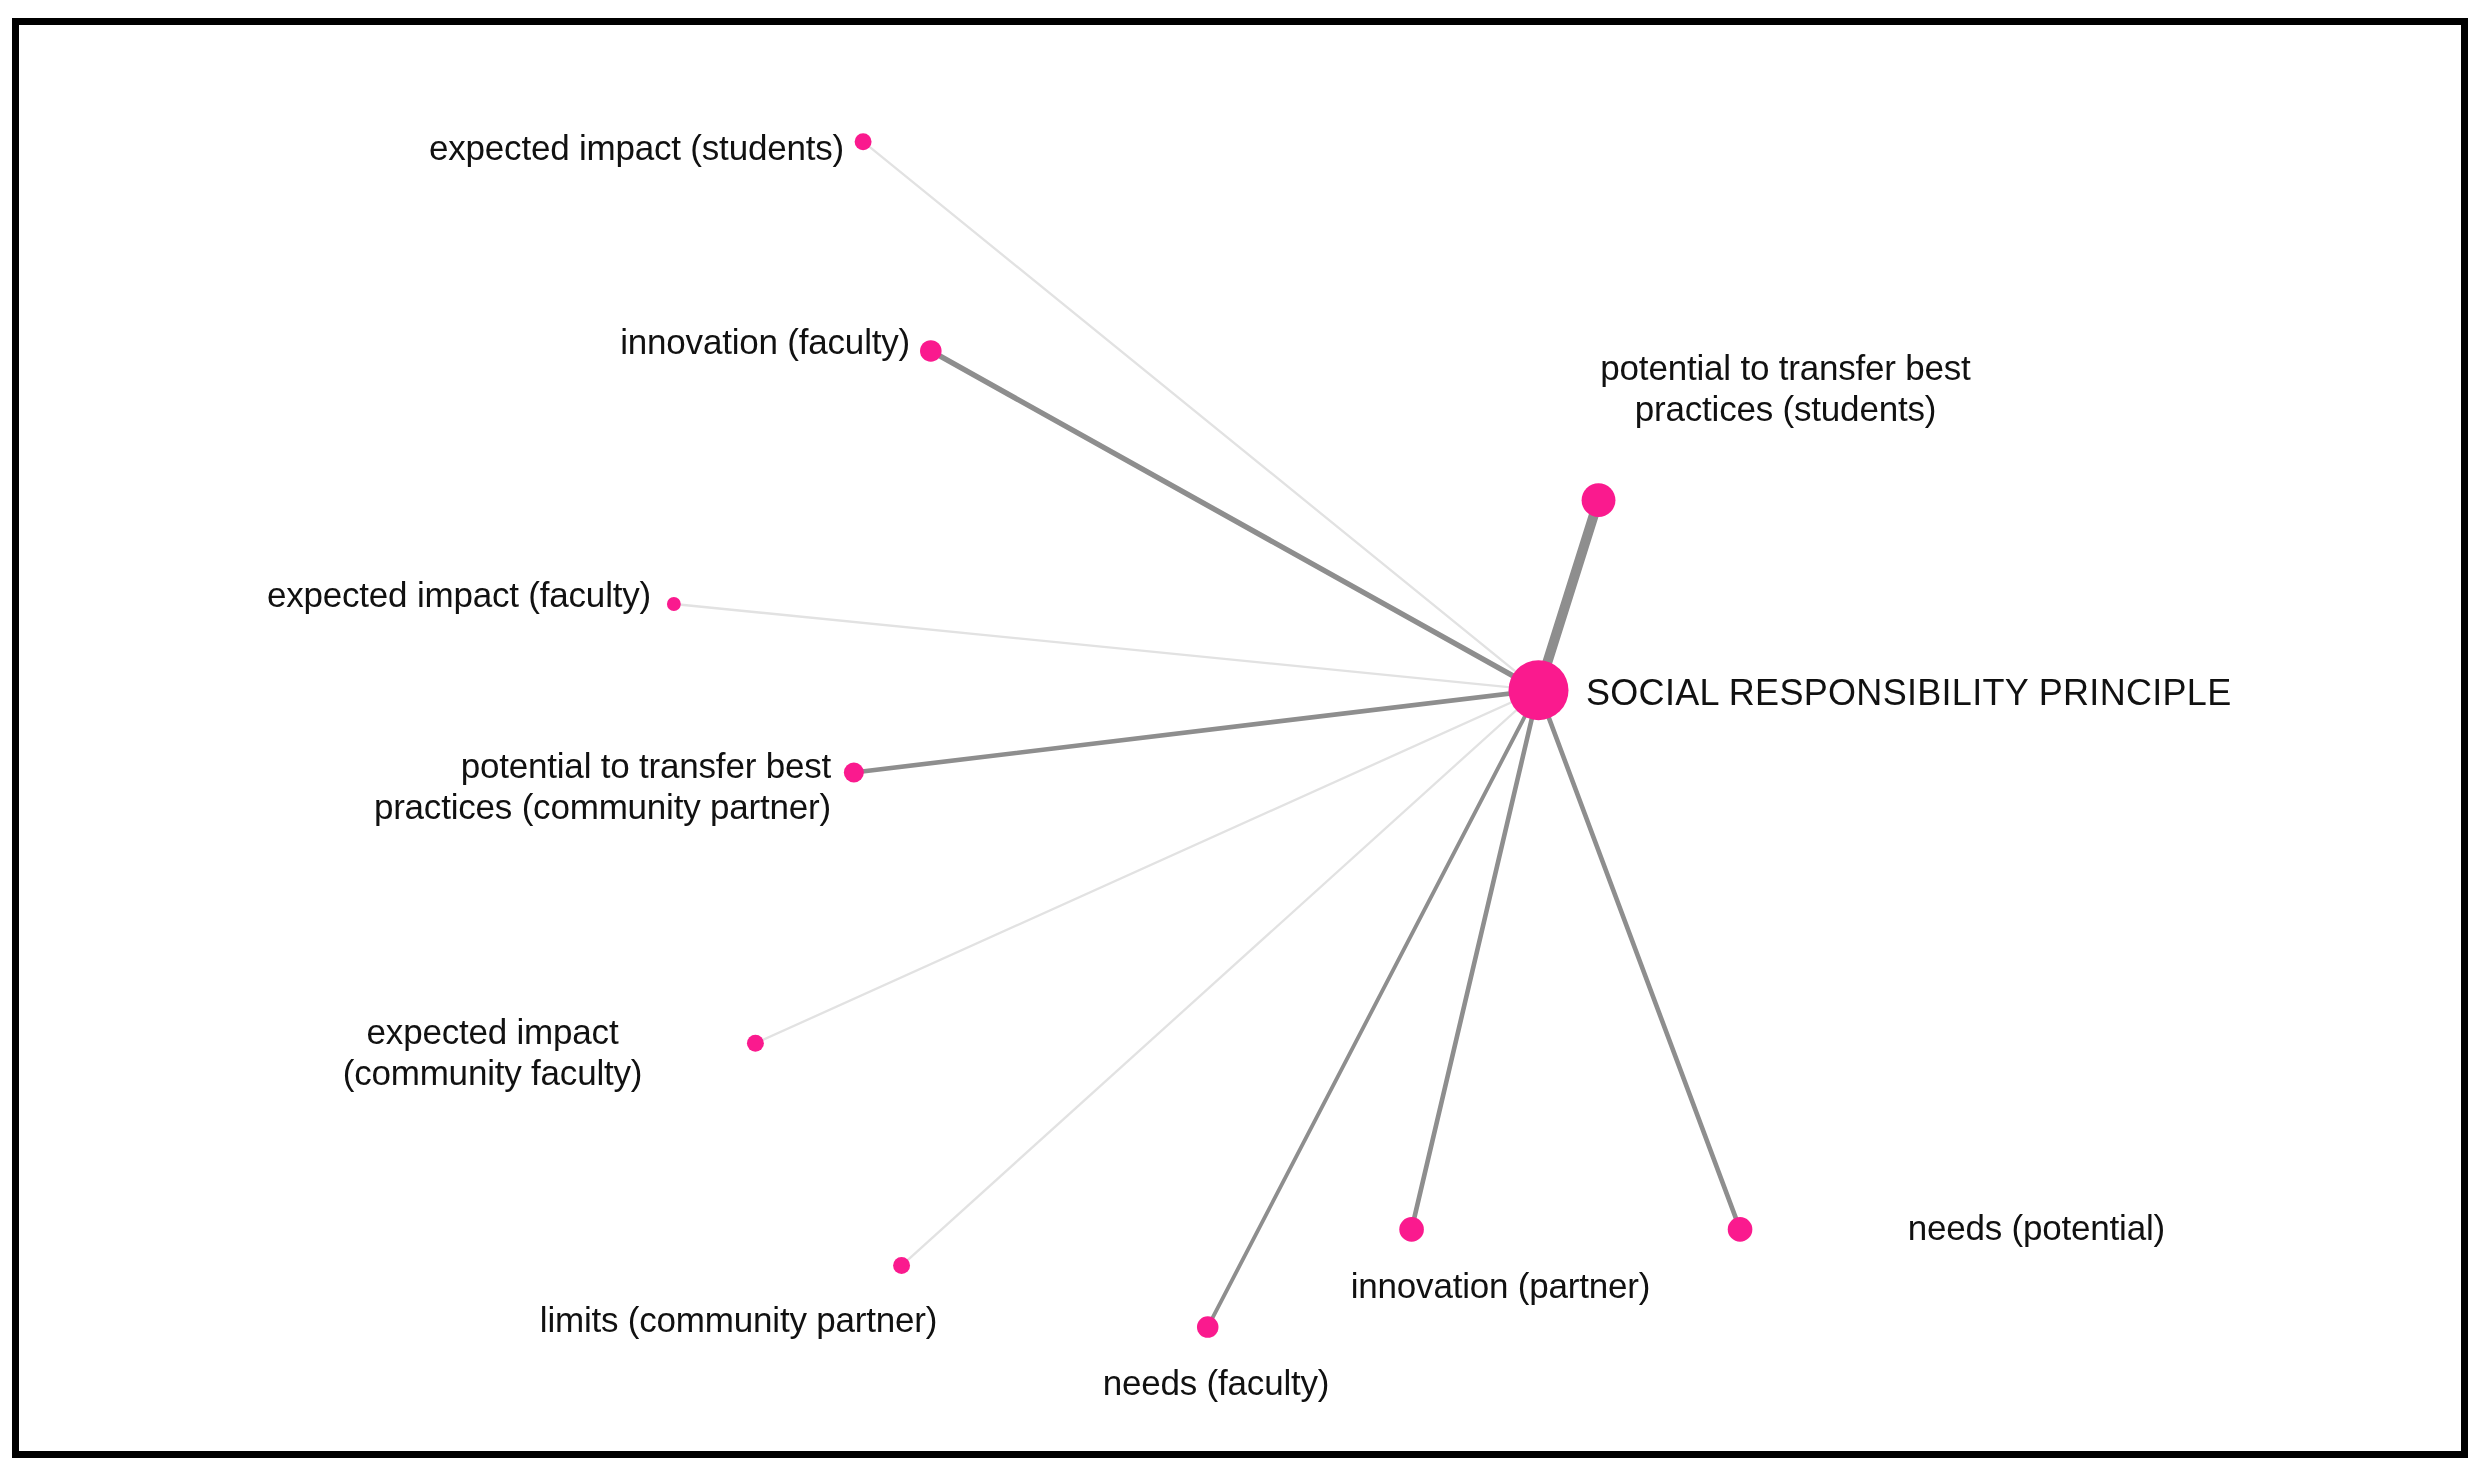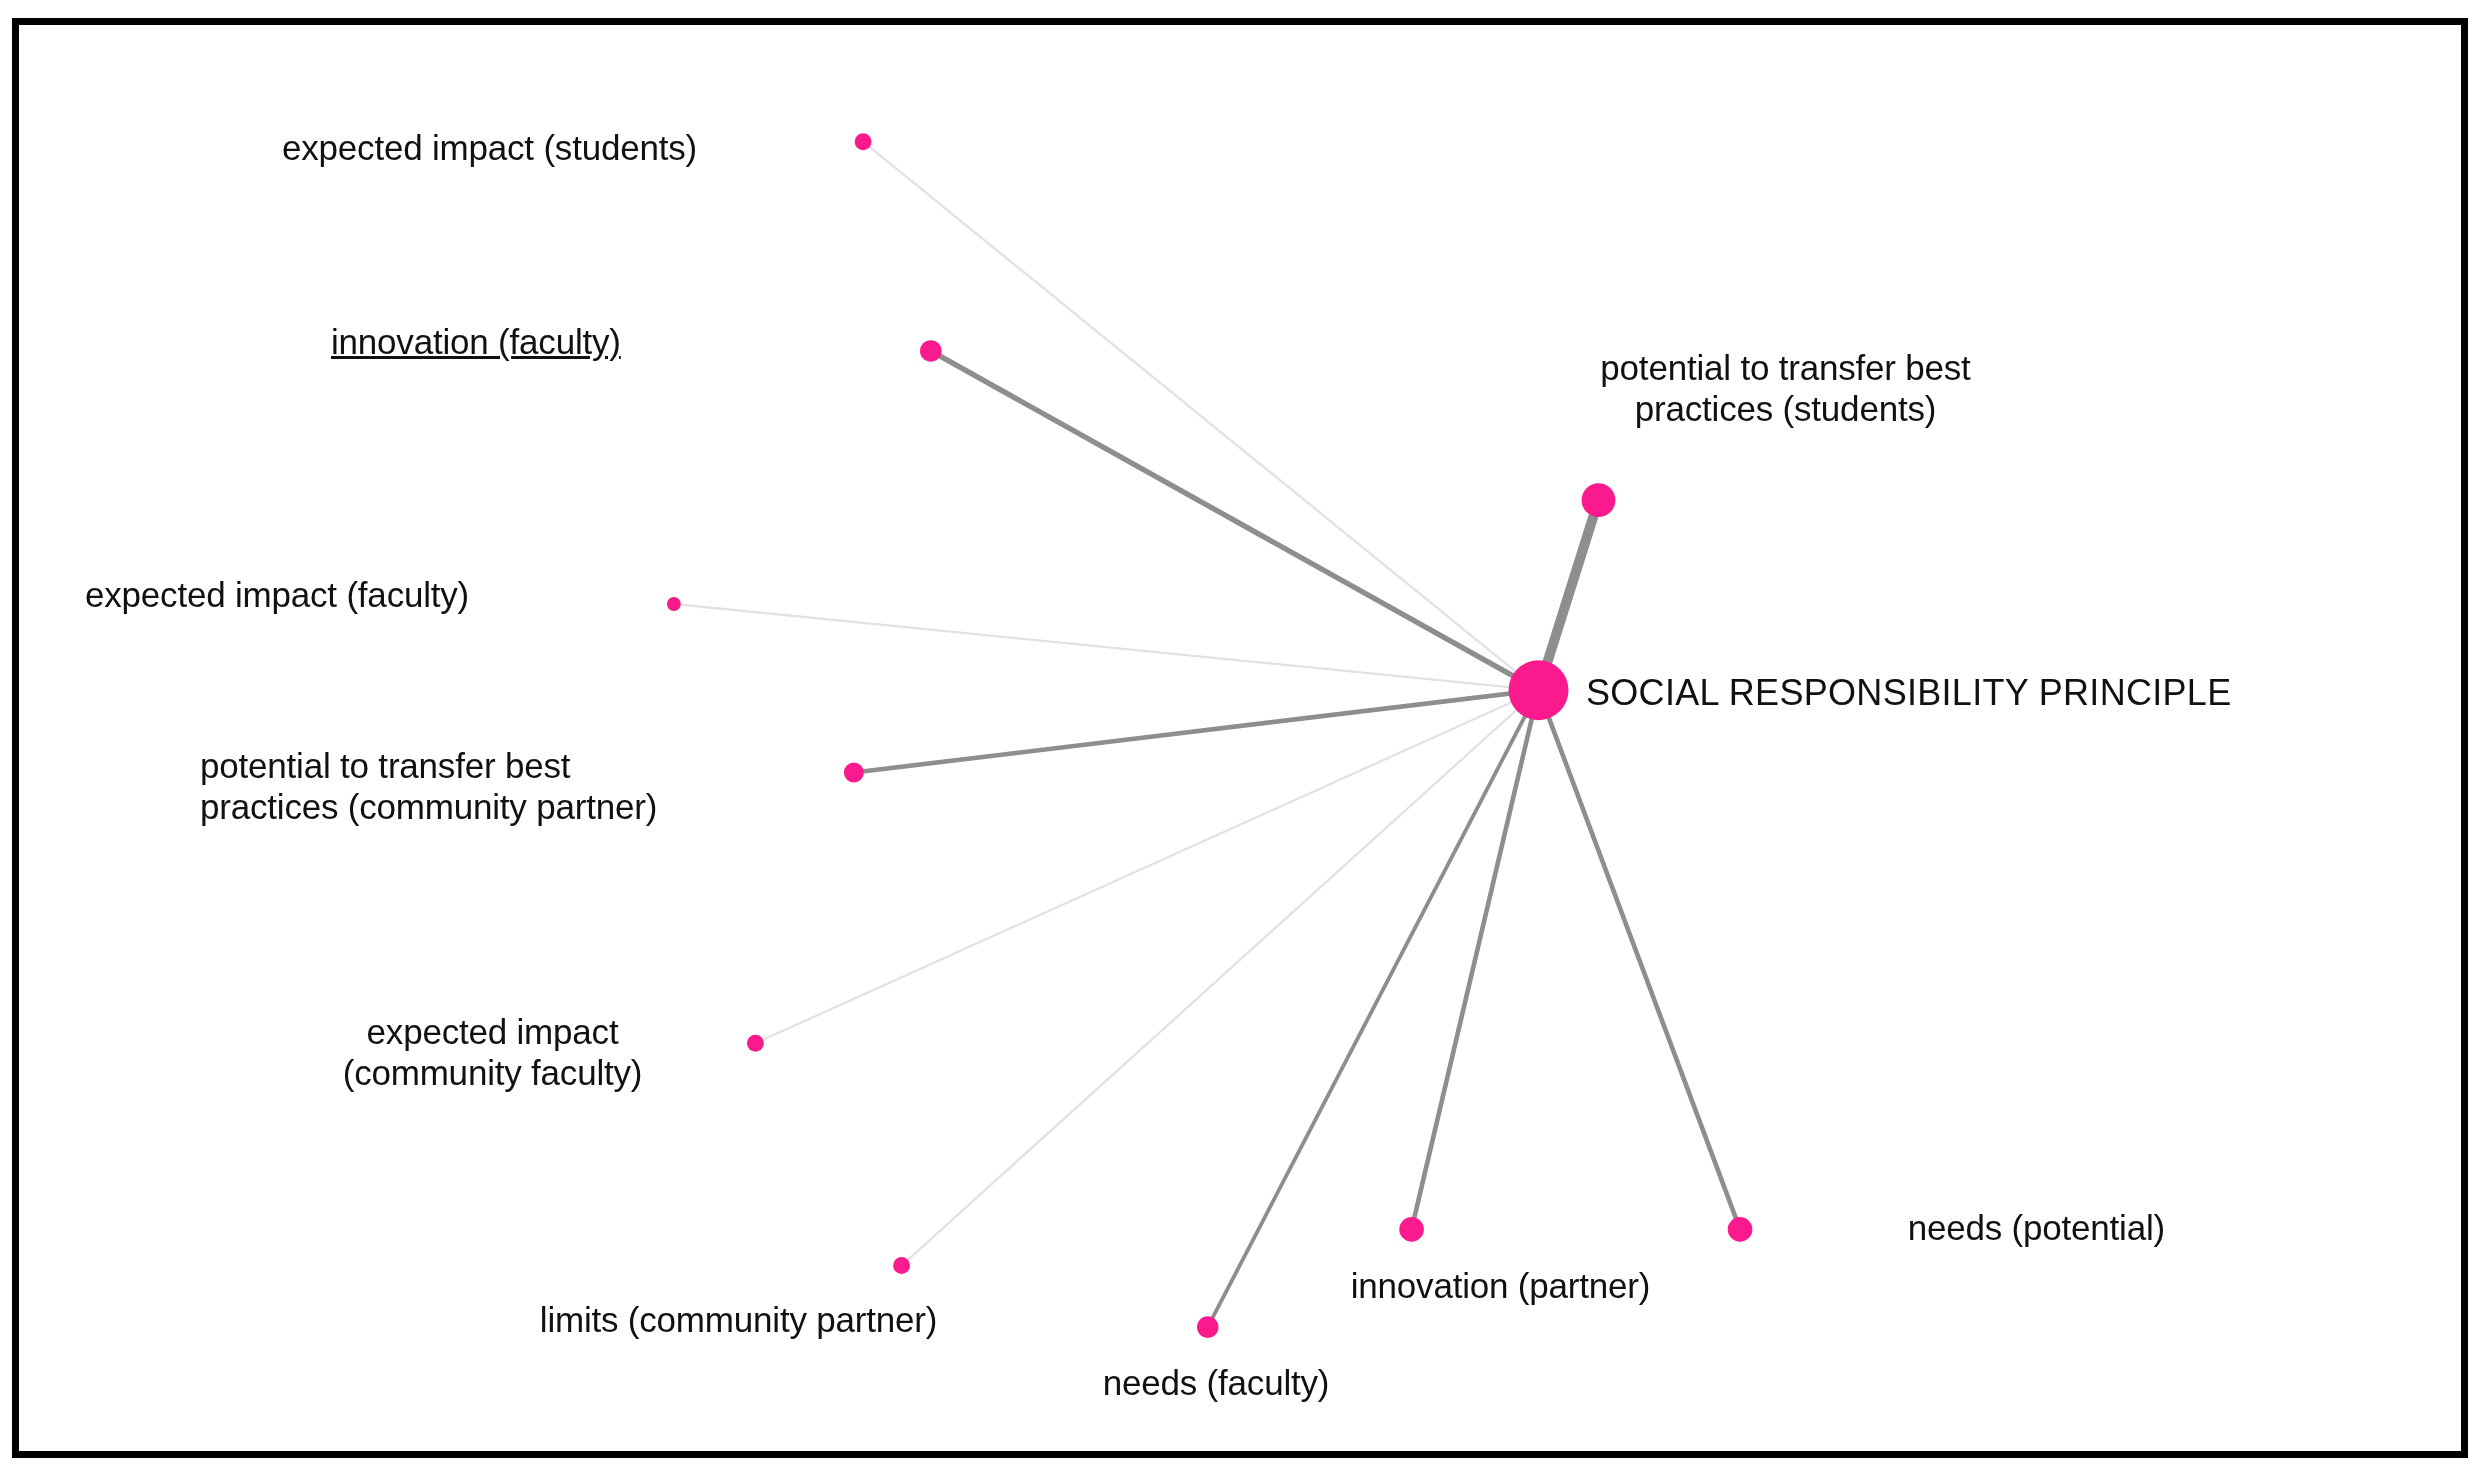--- a/index.html
+++ b/index.html
@@ -42,21 +42,21 @@
     font-family: "Liberation Sans", sans-serif;
     font-size: 35px;
     line-height: 1.16;
     white-space: pre;
     letter-spacing: -0.2px;
   }
   .node-label.hub {
     font-size: 36px;
     letter-spacing: 0.3px;
   }
-  .align-right  { }
+  .align-right  { text-align: right; }
   .align-left   { text-align: right; }
   .align-center { text-align: center; }
 </style>
 </head>
 <body>
 
 <div id="page">
   <div id="frame"></div>
 
   <svg id="graph-svg" viewBox="0 0 3233 1921" xmlns="http://www.w3.org/2000/svg">
@@ -82,21 +82,21 @@
         <circle cx="1570" cy="1725" r="14" fill="#fa1a8e"></circle>
         <circle cx="1835" cy="1598" r="16" fill="#fa1a8e"></circle>
         <circle cx="2262" cy="1598" r="16" fill="#fa1a8e"></circle>
         <circle cx="2078" cy="650" r="22" fill="#fa1a8e"></circle>
         <circle cx="2000" cy="897" r="39" fill="#fa1a8e"></circle>
       </g>
   </svg>
 
   <div id="labels-layer">
       <div class="node-label align-right" style="left: 282px; top: 128px; width: 562px;">expected impact (students)</div>
-      <div class="node-label align-right" style="left: 331px; top: 322px; width: 579px; text-decoration: underline;">innovation (faculty)</div>
+      <div class="node-label align-right" style="left: 331px; top: 322px; width: 579px;">innovation (faculty)</div>
       <div class="node-label align-right" style="left: 85px; top: 575px; width: 566px;">expected impact (faculty)</div>
       <div class="node-label align-right" style="left: 200px; top: 746px; width: 631px;">potential to transfer best
 practices (community partner)</div>
       <div class="node-label align-center" style="left: 254px; top: 1012px; width: 477px;">expected impact
 (community faculty)</div>
       <div class="node-label align-center" style="left: 454px; top: 1300px; width: 569px;">limits (community partner)</div>
       <div class="node-label align-center" style="left: 1039px; top: 1363px; width: 354px;">needs (faculty)</div>
       <div class="node-label align-center" style="left: 1266px; top: 1266px; width: 469px;">innovation (partner)</div>
       <div class="node-label align-left" style="left: 1780px; top: 1208px; width: 385px;">needs (potential)</div>
       <div class="node-label align-center" style="left: 1520px; top: 348px; width: 531px;">potential to transfer best

